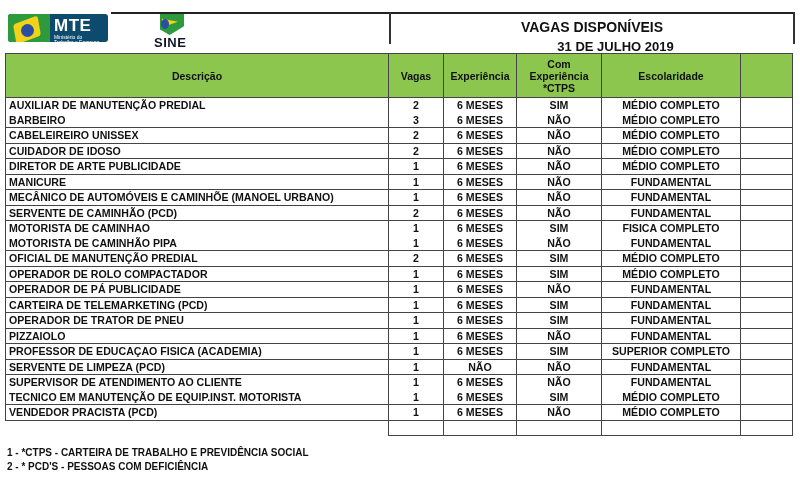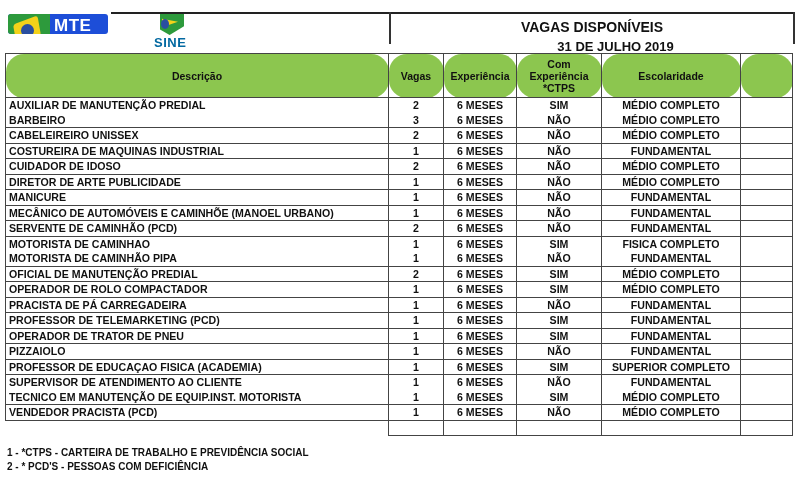--- a/index.html
+++ b/index.html
@@ -1,41 +1,41 @@
 <!DOCTYPE html>
 <html><head>
 <meta charset="utf-8">
 <style>
   html, body { margin:0; padding:0; background:#ffffff; }
   body { width:800px; height:490px; position:relative; overflow:hidden;
          font-family:"Liberation Sans", sans-serif; font-weight:bold; color:#111; }
-  .logo-mte { position:absolute; left:8px; top:14px; width:100px; height:20px;
-              background:#1d4ed8; border-radius:3px; overflow:hidden; }
+  .logo-mte { position:absolute; left:8px; top:14px; width:100px; height:28px;
+              background:#0c4a6e; border-radius:3px; overflow:hidden; }
   .logo-mte .flag { position:absolute; left:0; top:0; width:42px; height:34px; background:#2d9a3c; }
   .logo-mte .flag .diamond { position:absolute; left:6px; top:6px; width:26px; height:20px;
               background:#f3d21a; transform:rotate(-20deg) skewX(-10deg); border-radius:3px; }
   .logo-mte .flag .circle { position:absolute; left:13px; top:10px; width:13px; height:13px;
               background:#2a4fa0; border-radius:50%; }
   .logo-mte .t1 { position:absolute; left:46px; top:2px; font-size:17px; color:#fff; letter-spacing:0.5px; }
   .logo-mte .t2 { position:absolute; left:46px; top:21px; font-size:5px; color:#fff; line-height:5px; font-weight:normal; }
   .logo-sine { position:absolute; left:152px; top:13px; width:40px; height:40px; }
   .logo-sine .shape { position:absolute; left:8px; top:0; width:24px; height:22px; background:#2d9a3c;
               clip-path:polygon(0 0,100% 0,100% 60%,40% 100%,0 75%); }
   .logo-sine .y { position:absolute; left:10px; top:4px; width:16px; height:12px; background:#f3d21a;
               clip-path:polygon(0 15%,100% 40%,0 85%); }
   .logo-sine .b { position:absolute; left:9px; top:6px; width:8px; height:10px; background:#2a4fa0; border-radius:50%; }
-  .logo-sine .txt { position:absolute; left:2px; top:22px; font-size:13px; color:#0369a1; letter-spacing:0.5px; }
+  .logo-sine .txt { position:absolute; left:2px; top:22px; font-size:13px; color:#0f172a; letter-spacing:0.5px; }
   .hdr-line { position:absolute; left:111px; top:12px; width:684px; height:2px; background:#222; }
   .title-box { position:absolute; left:389px; top:12px; width:406px; height:32px;
                border-left:2px solid #333; border-right:2px solid #333; box-sizing:border-box; text-align:center; }
   .title-box .t { font-size:14px; margin-top:7px; }
   .title-box .d { font-size:13px; margin-top:4px;padding-left:47px; }
   .grid { position:absolute; left:5px; top:53px; border-collapse:collapse; table-layout:fixed; }
   .grid td { border:1px solid #444; padding:0; font-size:10.6px; line-height:14.5px; overflow:hidden; white-space:nowrap; }
-  .grid tr.head td { background:#8cc64f; height:43px; text-align:center; font-size:10.5px; line-height:12px;border-radius:18px; }
+  .grid tr.head td { background:#8cc64f; height:43px; text-align:center; font-size:10.5px; line-height:12px; }
   .grid td.desc { padding-left:3px; text-align:left; }
   .grid td.c { text-align:center; }
   .grid td.num { text-align:center; }
   .grid tr.total td.num { text-align:left; padding-left:6px; }
   .foot { position:absolute; left:7px; font-size:10px; }
 </style>
 </head>
 <body>
 
 <div class="logo-mte">
@@ -121,38 +121,20 @@
         <td class="c">
           <div>NÃO</div>
         </td>
         <td class="c">
           <div>MÉDIO COMPLETO</div>
         </td>
         <td></td>
       </tr>
       <tr>
         <td class="desc">
-          <div>COSTUREIRA DE MAQUINAS INDUSTRIAL</div>
-        </td>
-        <td class="c">
-          <div>1</div>
-        </td>
-        <td class="c">
-          <div>6 MESES</div>
-        </td>
-        <td class="c">
-          <div>NÃO</div>
-        </td>
-        <td class="c">
-          <div>FUNDAMENTAL</div>
-        </td>
-        <td></td>
-      </tr>
-      <tr>
-        <td class="desc">
           <div>CUIDADOR DE IDOSO</div>
         </td>
         <td class="c">
           <div>2</div>
         </td>
         <td class="c">
           <div>6 MESES</div>
         </td>
         <td class="c">
           <div>NÃO</div>
@@ -288,39 +270,39 @@
         <td class="c">
           <div>SIM</div>
         </td>
         <td class="c">
           <div>MÉDIO COMPLETO</div>
         </td>
         <td></td>
       </tr>
       <tr>
         <td class="desc">
-          <div>PRACISTA DE PÁ CARREGADEIRA</div>
-        </td>
-        <td class="c">
-          <div>1</div>
-        </td>
-        <td class="c">
-          <div>6 MESES</div>
-        </td>
-        <td class="c">
-          <div>NÃO</div>
-        </td>
-        <td class="c">
-          <div>FUNDAMENTAL</div>
-        </td>
-        <td></td>
-      </tr>
-      <tr>
-        <td class="desc">
-          <div>PROFESSOR DE TELEMARKETING (PCD)</div>
+          <div>OPERADOR DE PÁ PUBLICIDADE</div>
+        </td>
+        <td class="c">
+          <div>1</div>
+        </td>
+        <td class="c">
+          <div>6 MESES</div>
+        </td>
+        <td class="c">
+          <div>NÃO</div>
+        </td>
+        <td class="c">
+          <div>FUNDAMENTAL</div>
+        </td>
+        <td></td>
+      </tr>
+      <tr>
+        <td class="desc">
+          <div>CARTEIRA DE TELEMARKETING (PCD)</div>
         </td>
         <td class="c">
           <div>1</div>
         </td>
         <td class="c">
           <div>6 MESES</div>
         </td>
         <td class="c">
           <div>SIM</div>
         </td>
@@ -373,20 +355,38 @@
           <div>1</div>
         </td>
         <td class="c">
           <div>6 MESES</div>
         </td>
         <td class="c">
           <div>SIM</div>
         </td>
         <td class="c">
           <div>SUPERIOR COMPLETO</div>
+        </td>
+        <td></td>
+      </tr>
+      <tr>
+        <td class="desc">
+          <div>SERVENTE DE LIMPEZA (PCD)</div>
+        </td>
+        <td class="c">
+          <div>1</div>
+        </td>
+        <td class="c">
+          <div>NÃO</div>
+        </td>
+        <td class="c">
+          <div>NÃO</div>
+        </td>
+        <td class="c">
+          <div>FUNDAMENTAL</div>
         </td>
         <td></td>
       </tr>
       <tr>
         <td class="desc">
           <div>SUPERVISOR DE ATENDIMENTO AO CLIENTE</div>
           <div>TECNICO EM MANUTENÇÃO DE EQUIP.INST. MOTORISTA</div>
         </td>
         <td class="c">
           <div>1</div>

